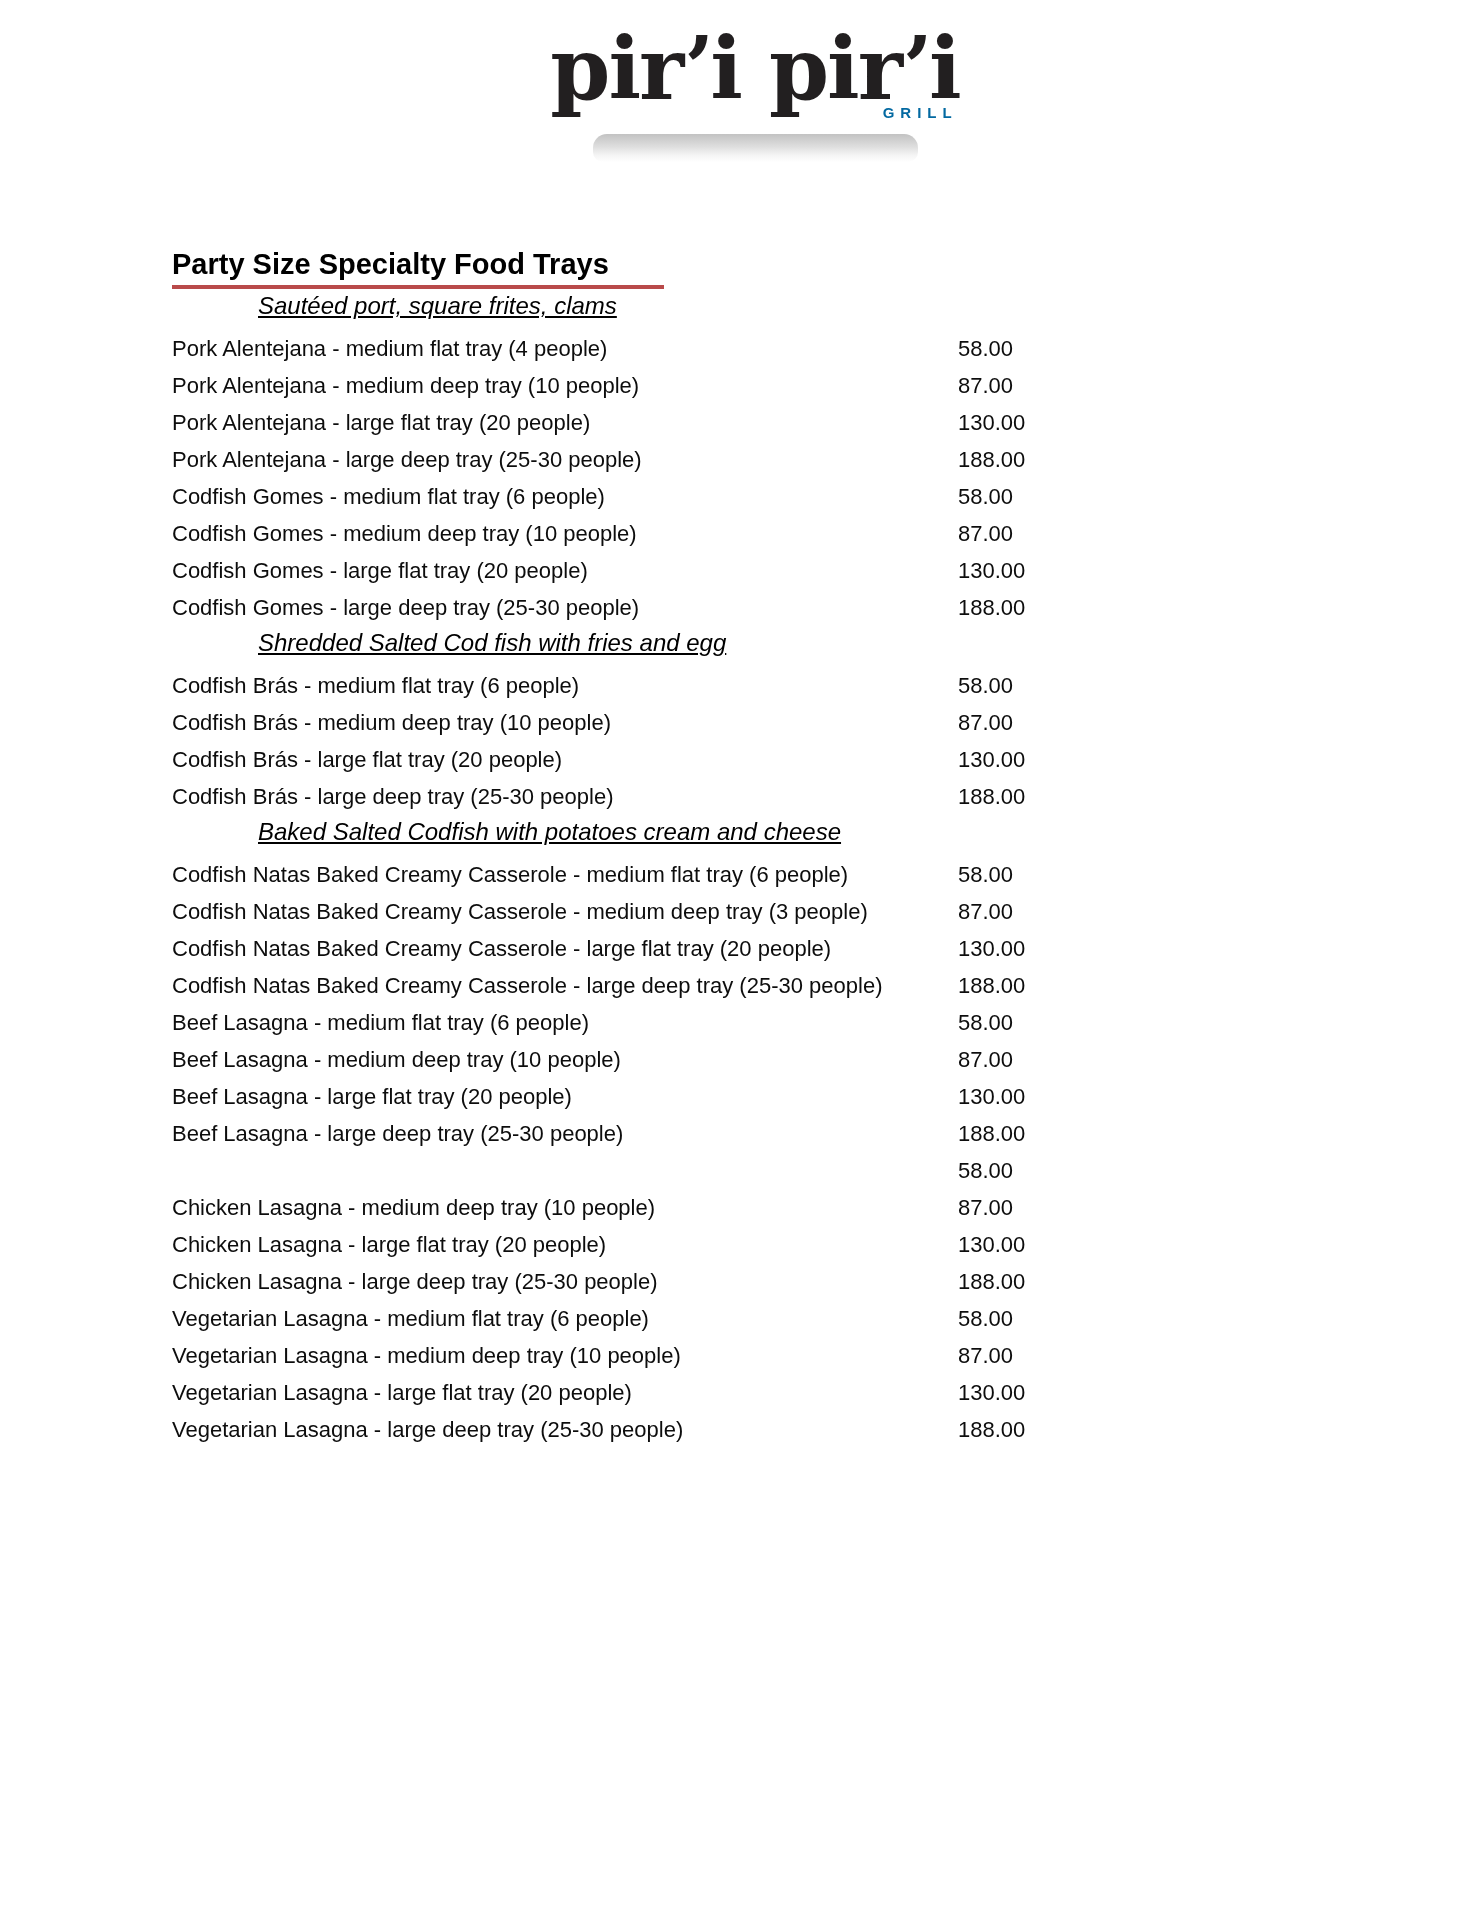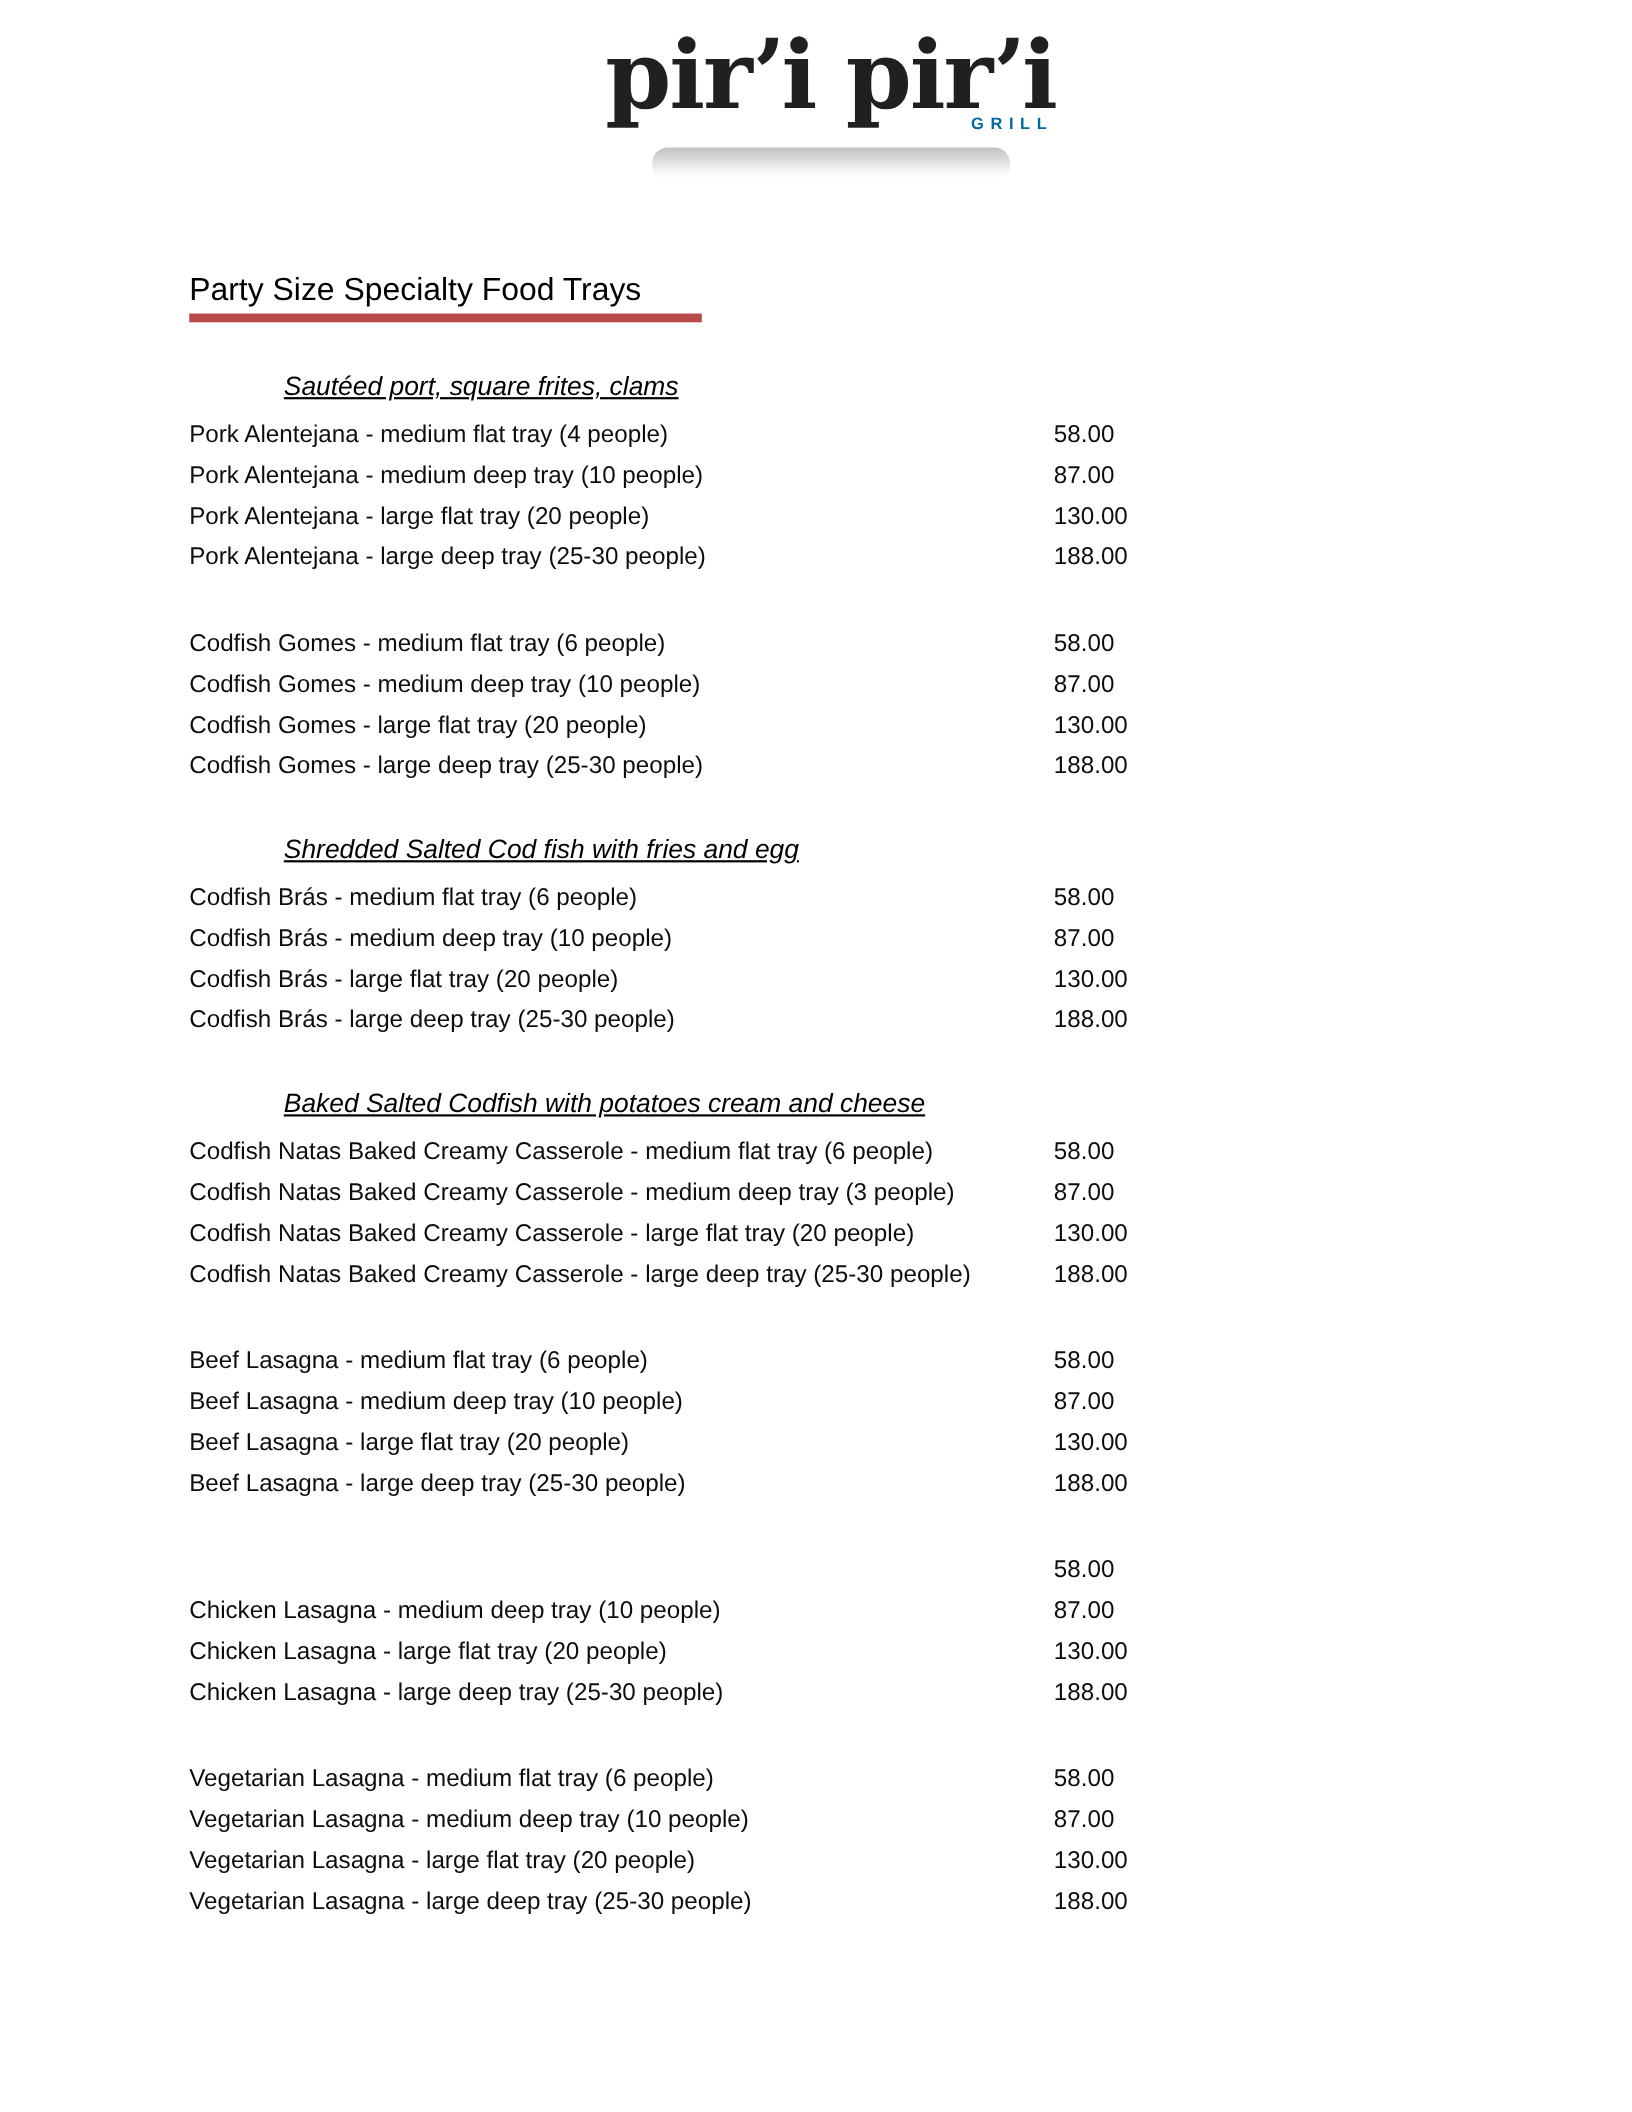--- a/index.html
+++ b/index.html
@@ -59,37 +59,37 @@
   .menu {
     position: absolute;
     top: 248px;
     left: 172px;
     width: 1180px;
   }
   .page-title {
     display: inline-block;
     margin: 0;
     font-size: 29px;
-    font-weight: normal;
+    font-weight: bold;
     line-height: 1.15;
     padding-right: 55px;
     padding-bottom: 4px;
-    border-bottom: 8px solid #3b82f6;
+    border-bottom: 4px solid #3b82f6;
     color: #000000;
   }
   .notice {
     margin: 12px 0 0 86px;
     font-size: 26px;
     font-weight: bold;
     font-style: italic;
     text-decoration: underline;
     color: #000000;
   }
 
-  .menu-section { margin-top: 42px; }
+  .menu-section { }
   .section-header {
     margin-left: 86px;
     margin-bottom: 7px;
     font-size: 24px;
     font-style: italic;
     text-decoration: underline;
     line-height: 34px;
     color: #000000;
   }
   .row {

